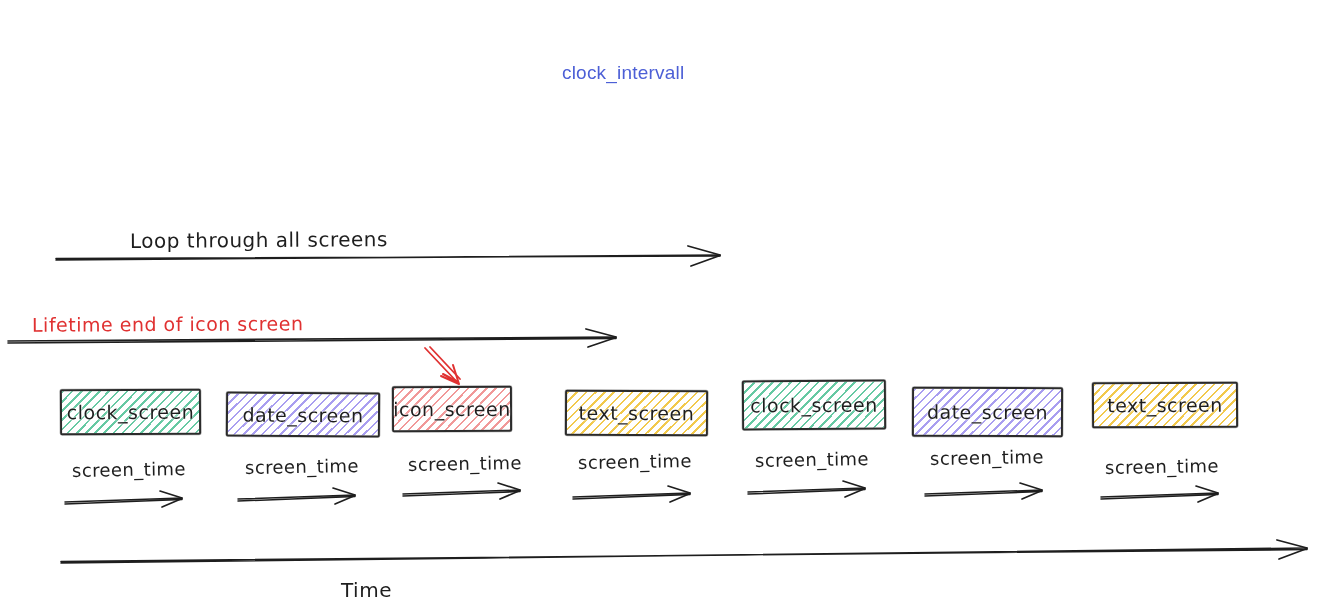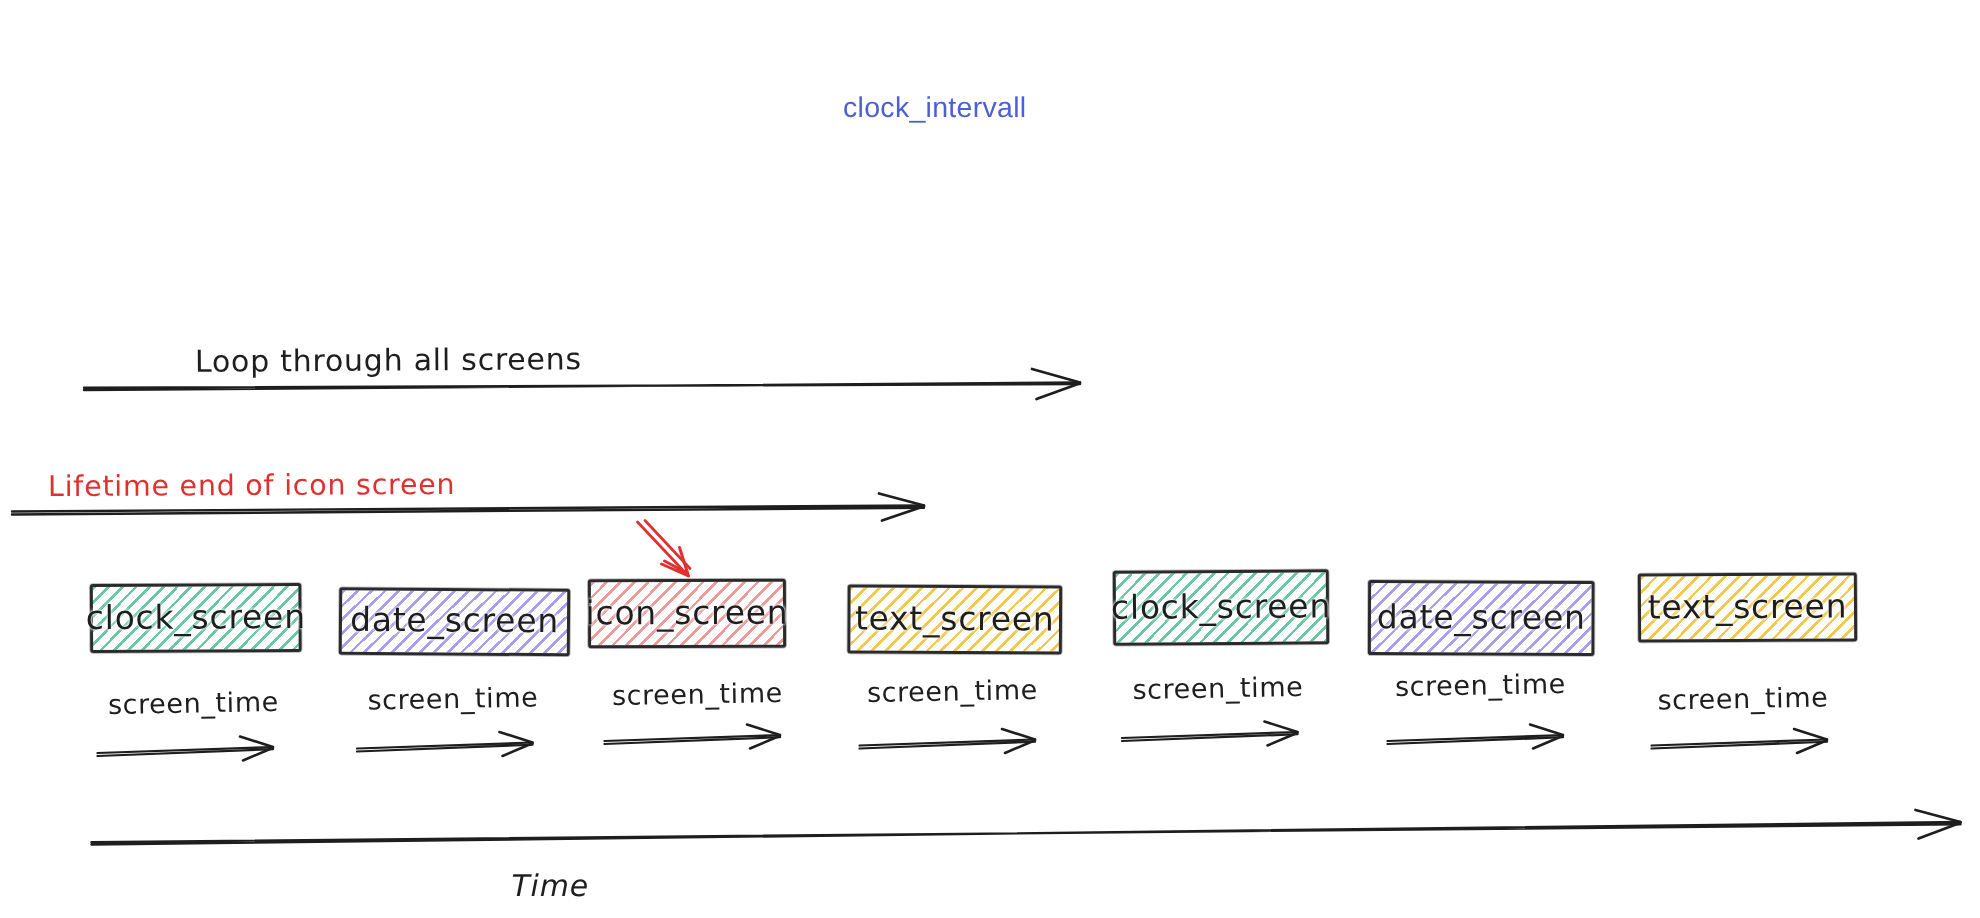--- a/index.html
+++ b/index.html
@@ -16,34 +16,34 @@
     margin-top: 46px;
   }
 
   .hand {
     font-family: "DejaVu Sans", sans-serif;
     letter-spacing: 0.5px;
   }
 
   .loop-label   { left: 130px; top: 228px; font-size: 20px; transform: rotate(-0.4deg); }
   .lifetime-label { left: 32px; top: 313px; font-size: 19px; transform: rotate(-0.3deg); }
-  .time-label   { left: 341px; top: 578px; font-size: 20px; font-style: italic; }
+  .time-label   { left: 341px; top: 578px; font-size: 20px; }
 
   .screen-box {
     border: 2.2px solid #2b2b2b;
     border-radius: 2px;
     display: flex; align-items: center; justify-content: center;
     background:
       repeating-linear-gradient(135deg,
         var(--hatch) 0px, var(--hatch) 1.8px,
         transparent 1.8px, transparent 6.5px);
     box-shadow: 0 0 0 0.5px rgba(43,43,43,0.35);
   }
   .screen-box span {
-    font-size: 22px;
+    font-size: 19px;
     letter-spacing: 0.5px;
     white-space: nowrap;
     text-shadow: 0 0 2px #ffffff, 0 0 3px #ffffff;
   }
 
   .st-label { font-size: 18px; letter-spacing: 0.4px; transform: rotate(-1deg); }
 
   svg { display: block; overflow: visible; }
 </style>
 </head>
@@ -67,21 +67,21 @@
   <path d="M6 2 L39 37 M11 1 L41 33" stroke="#e03131" stroke-width="1.8" fill="none" stroke-linecap="round"></path>
   <path d="M40 38 L22 30 M40 38 L34 19 M39 36 L24 28" stroke="#e03131" stroke-width="2" fill="none" stroke-linecap="round"></path>
 </svg>
 
 <div class="abs screen-box" style="left: 60px; top: 389px; width: 141px; height: 46px; transform: rotate(-0.3deg); --hatch: #66c9a3;">
   <span>clock_screen</span>
 </div>
 <div class="abs screen-box" style="left: 226px; top: 392px; width: 154px; height: 45px; transform: rotate(0.4deg); --hatch: #a99ef0;">
   <span>date_screen</span>
 </div>
-<div class="abs screen-box" style="left: 392px; top: 386px; width: 132px; height: 46px; transform: rotate(-0.2deg); --hatch: #f19999;">
+<div class="abs screen-box" style="left: 392px; top: 386px; width: 120px; height: 46px; transform: rotate(-0.2deg); --hatch: #f19999;">
   <span>icon_screen</span>
 </div>
 <div class="abs screen-box" style="left: 565px; top: 390px; width: 143px; height: 46px; transform: rotate(0.3deg); --hatch: #f2c94c;">
   <span>text_screen</span>
 </div>
 <div class="abs screen-box" style="left: 742px; top: 380px; width: 144px; height: 50px; transform: rotate(-0.4deg); --hatch: #66c9a3;">
   <span>clock_screen</span>
 </div>
 <div class="abs screen-box" style="left: 912px; top: 387px; width: 151px; height: 50px; transform: rotate(0.2deg); --hatch: #a99ef0;">
   <span>date_screen</span>

